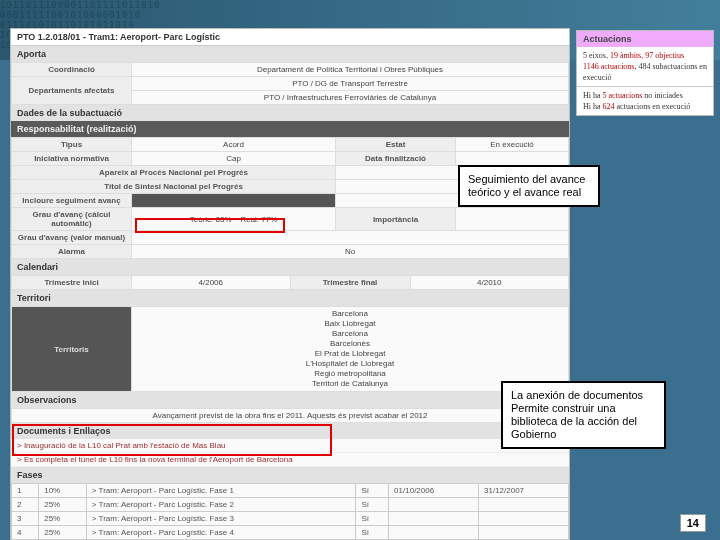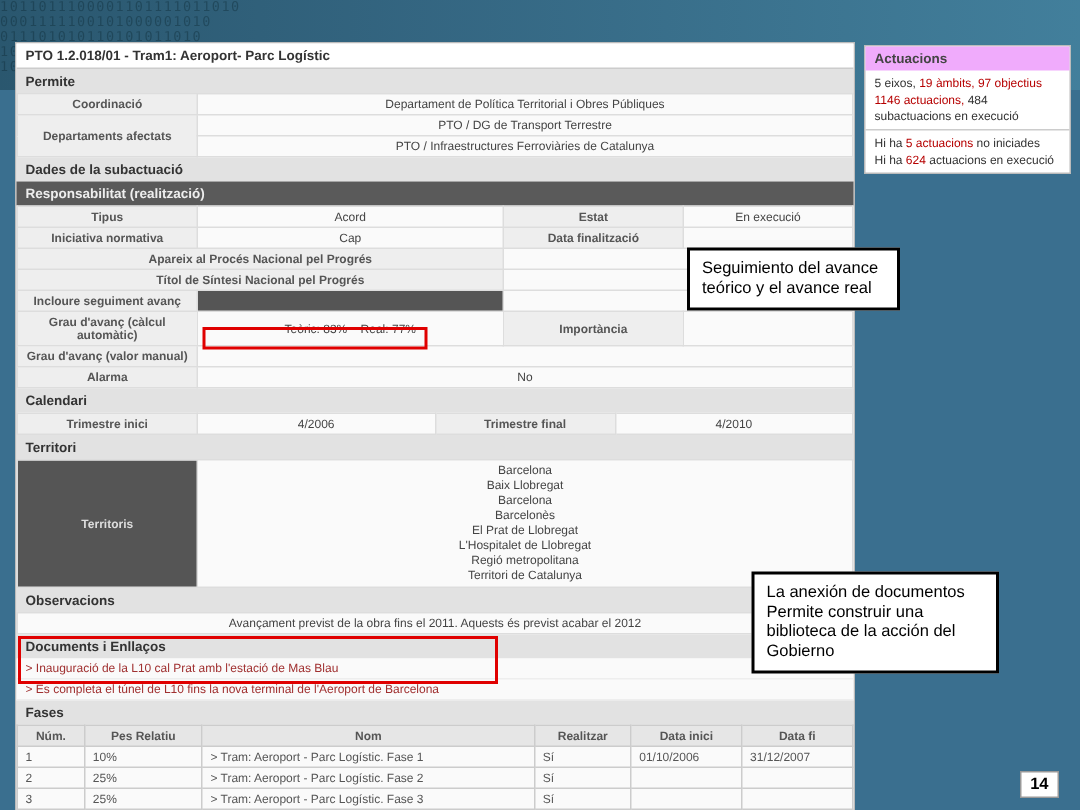--- a/index.html
+++ b/index.html
@@ -28,21 +28,21 @@
   }
   .panel-title {
     background: #fff; color: #333; font-size: 9px; font-weight: bold;
     padding: 3px 6px; border-bottom: 1px solid #ccc;
   }
   .side {
     position: absolute; top: 30px; right: 6px; width: 138px;
     background: #fff; border: 1px solid #bbb; font-size: 8px;
   }
   .side h3 { background: #f0abfc; font-size: 9px; font-weight: bold; padding: 3px 6px; color:#444; }
-  .side .block { padding: 3px 6px; line-height: 11px; color:#333; }
+  .side .block { padding: 3px 6px; line-height: 11px; color:#333;font-family:Liberation Serif, serif; }
   .side .red { color: #b60000; }
   table.form { width: 100%; border-collapse: collapse; }
   table.form td {
     border: 1px solid #ddd; padding: 2px 5px; color: #444;
     font-size: 8px; height: 13px; background:#fafafa;text-align:center;
   }
   table.form td.label { background: #eee; width: 120px; font-weight: bold; color:#555; }
   .section-hdr {
     background: #e2e2e2; font-weight: bold; color: #333;
     padding: 3px 6px; font-size: 9px;
@@ -89,21 +89,21 @@
   </div>
   <div class="block" style="border-top:1px solid #ccc">
     <span>Hi ha </span><span class="red">5 actuacions</span><span> no iniciades</span><br>
     <span>Hi ha </span><span class="red">624</span><span> actuacions en execució</span>
   </div>
 </div>
 
 <div class="panel">
   <div class="panel-title">PTO 1.2.018/01 - Tram1: Aeroport- Parc Logístic</div>
 
-  <div class="section-hdr">Permite</div>
+  <div class="section-hdr">Aporta</div>
   <table class="form">
     <tbody>
         <tr>
       <td class="label">Coordinació</td>
       <td>Departament de Política Territorial i Obres Públiques</td>
     </tr>
     <tr>
       <td class="label" rowspan="2">Departaments afectats</td>
       <td>PTO / DG de Transport Terrestre</td>
     </tr>
@@ -210,28 +210,20 @@
 
   <div class="section-hdr">Documents i Enllaços</div>
   <div class="docs">
     <div class="doclink">&gt; Inauguració de la L10 cal Prat amb l'estació de Mas Blau</div>
     <div class="doclink">&gt; Es completa el túnel de L10 fins la nova terminal de l'Aeroport de Barcelona</div>
   </div>
 
   <div class="section-hdr">Fases</div>
   <table class="phases">
     <tbody>
-        <tr>
-      <th>Núm.</th>
-      <th>Pes Relatiu</th>
-      <th>Nom</th>
-      <th>Realitzar</th>
-      <th>Data inici</th>
-      <th>Data fi</th>
-    </tr>
     <tr>
       <td>1</td>
       <td>10%</td>
       <td>&gt; Tram: Aeroport - Parc Logístic. Fase 1</td>
       <td>Sí</td>
       <td>01/10/2006</td>
       <td>31/12/2007</td>
     </tr>
     <tr>
       <td>2</td>

